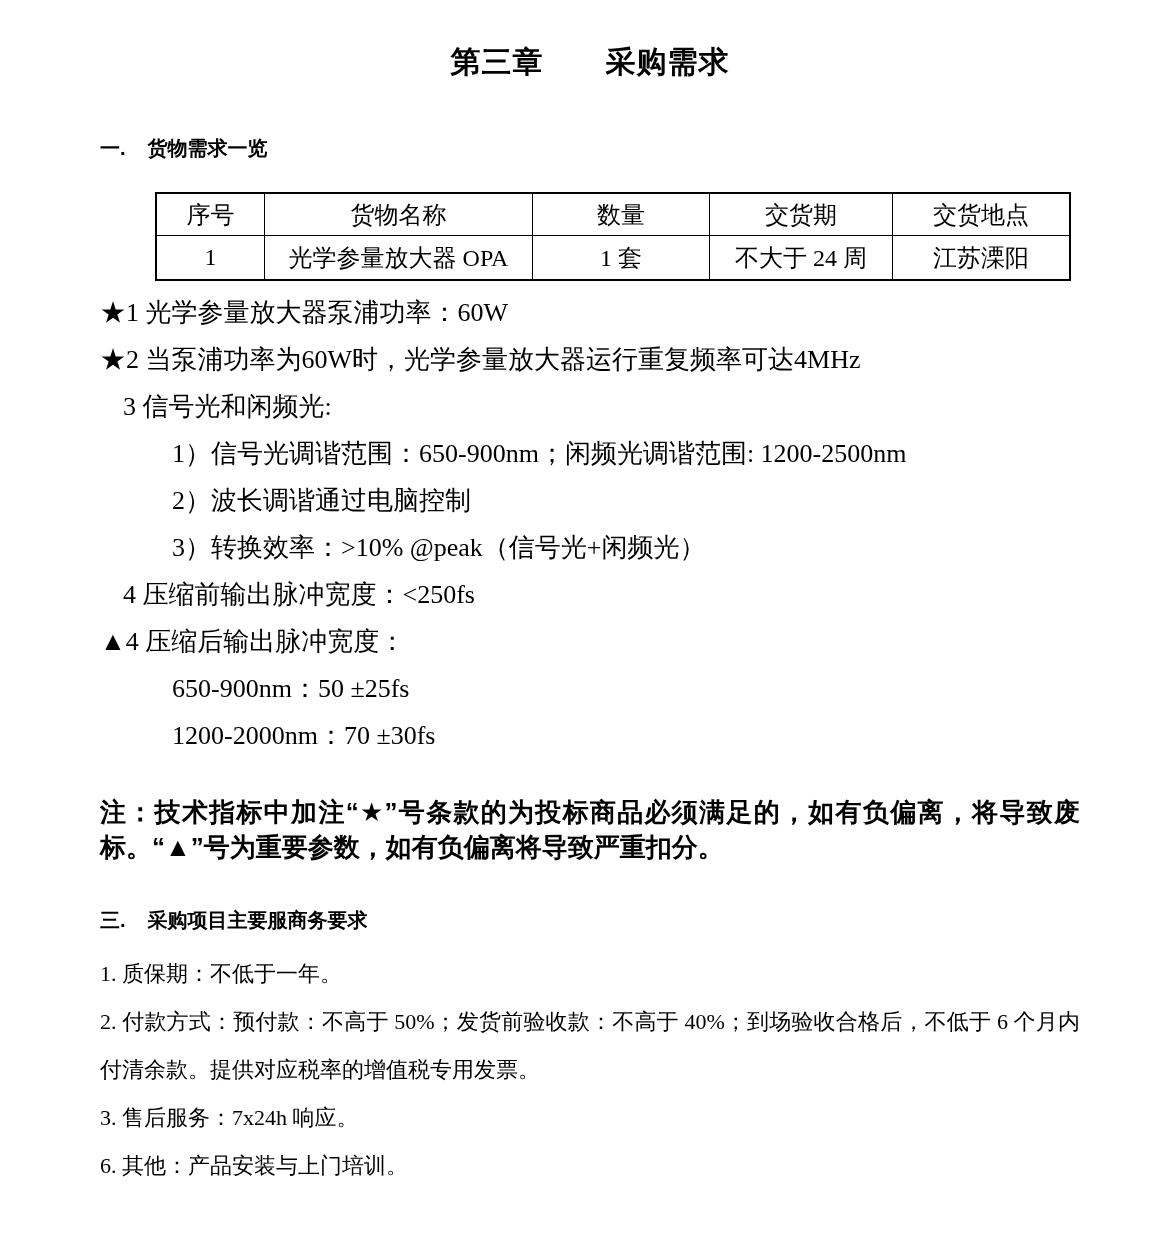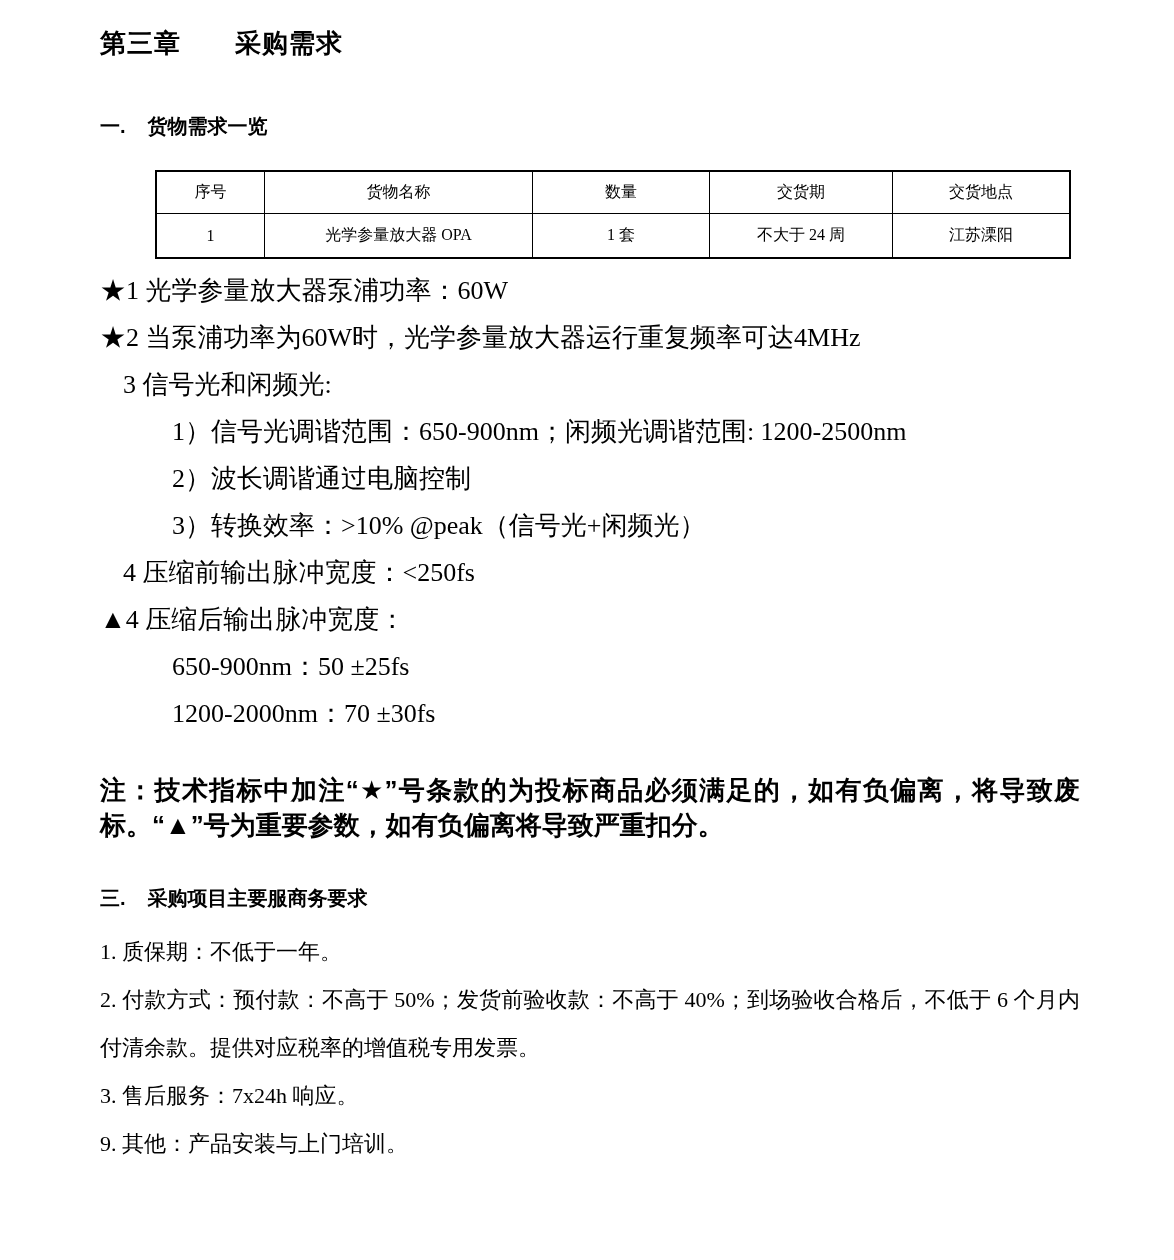--- a/index.html
+++ b/index.html
@@ -16,42 +16,42 @@
   }
   .page {
     box-sizing: border-box;
     width: 1174px;
     height: 1260px;
     padding: 26px 94px 0 100px;
   }
   .title {
     font-family: "Liberation Sans", "DejaVu Sans", sans-serif;
     font-weight: bold;
-    font-size: 26px;
-    text-align: left;
-    margin: 0;
+    font-size: 30px;
+    text-align: center;
+    margin: 16px;
     letter-spacing: 1px;
   }
   .sec-heading {
     font-family: "Liberation Sans", "DejaVu Sans", sans-serif;
     font-weight: bold;
     font-size: 20px;
     line-height: 1.15;
   }
   .sec-num { margin-right: 22px; }
   #s1h { margin-top: 54px; }
   #s2h { margin-top: 40px; }
   #s3h { margin-top: 44px; }
 
   .goods-table {
     border-collapse: collapse;
     table-layout: fixed;
     width: 868px;
     margin: 32px 0 0 55px;
-    font-size: 16px;
+    font-size: 24px;
   }
   .goods-table, .goods-table th, .goods-table td {
     border: 1px solid #000;
   }
   .goods-table { border-width: 2px; }
   .goods-table th, .goods-table td {
     font-weight: normal;
     text-align: center;
     vertical-align: middle;
     height: 41px;
@@ -140,16 +140,16 @@
   <p class="note">注：技术指标中加注“★”号条款的为投标商品必须满足的，如有负偏离，将导致废标。“▲”号为重要参数，如有负偏离将导致严重扣分。</p>
 
   <div class="sec-heading" id="s3h">
     <span class="sec-num">三.</span><span>采购项目主要服商务要求</span>
   </div>
 
   <div class="svc-list">
     <p class="s-item">1. 质保期：不低于一年。</p>
     <p class="s-item">2. 付款方式：预付款：不高于 50%；发货前验收款：不高于 40%；到场验收合格后，不低于 6 个月内付清余款。提供对应税率的增值税专用发票。</p>
     <p class="s-item">3. 售后服务：7x24h 响应。</p>
-    <p class="s-item">9. 其他：产品安装与上门培训。</p>
+    <p class="s-item">6. 其他：产品安装与上门培训。</p>
   </div>
 
 </div>
 
 </body></html>

